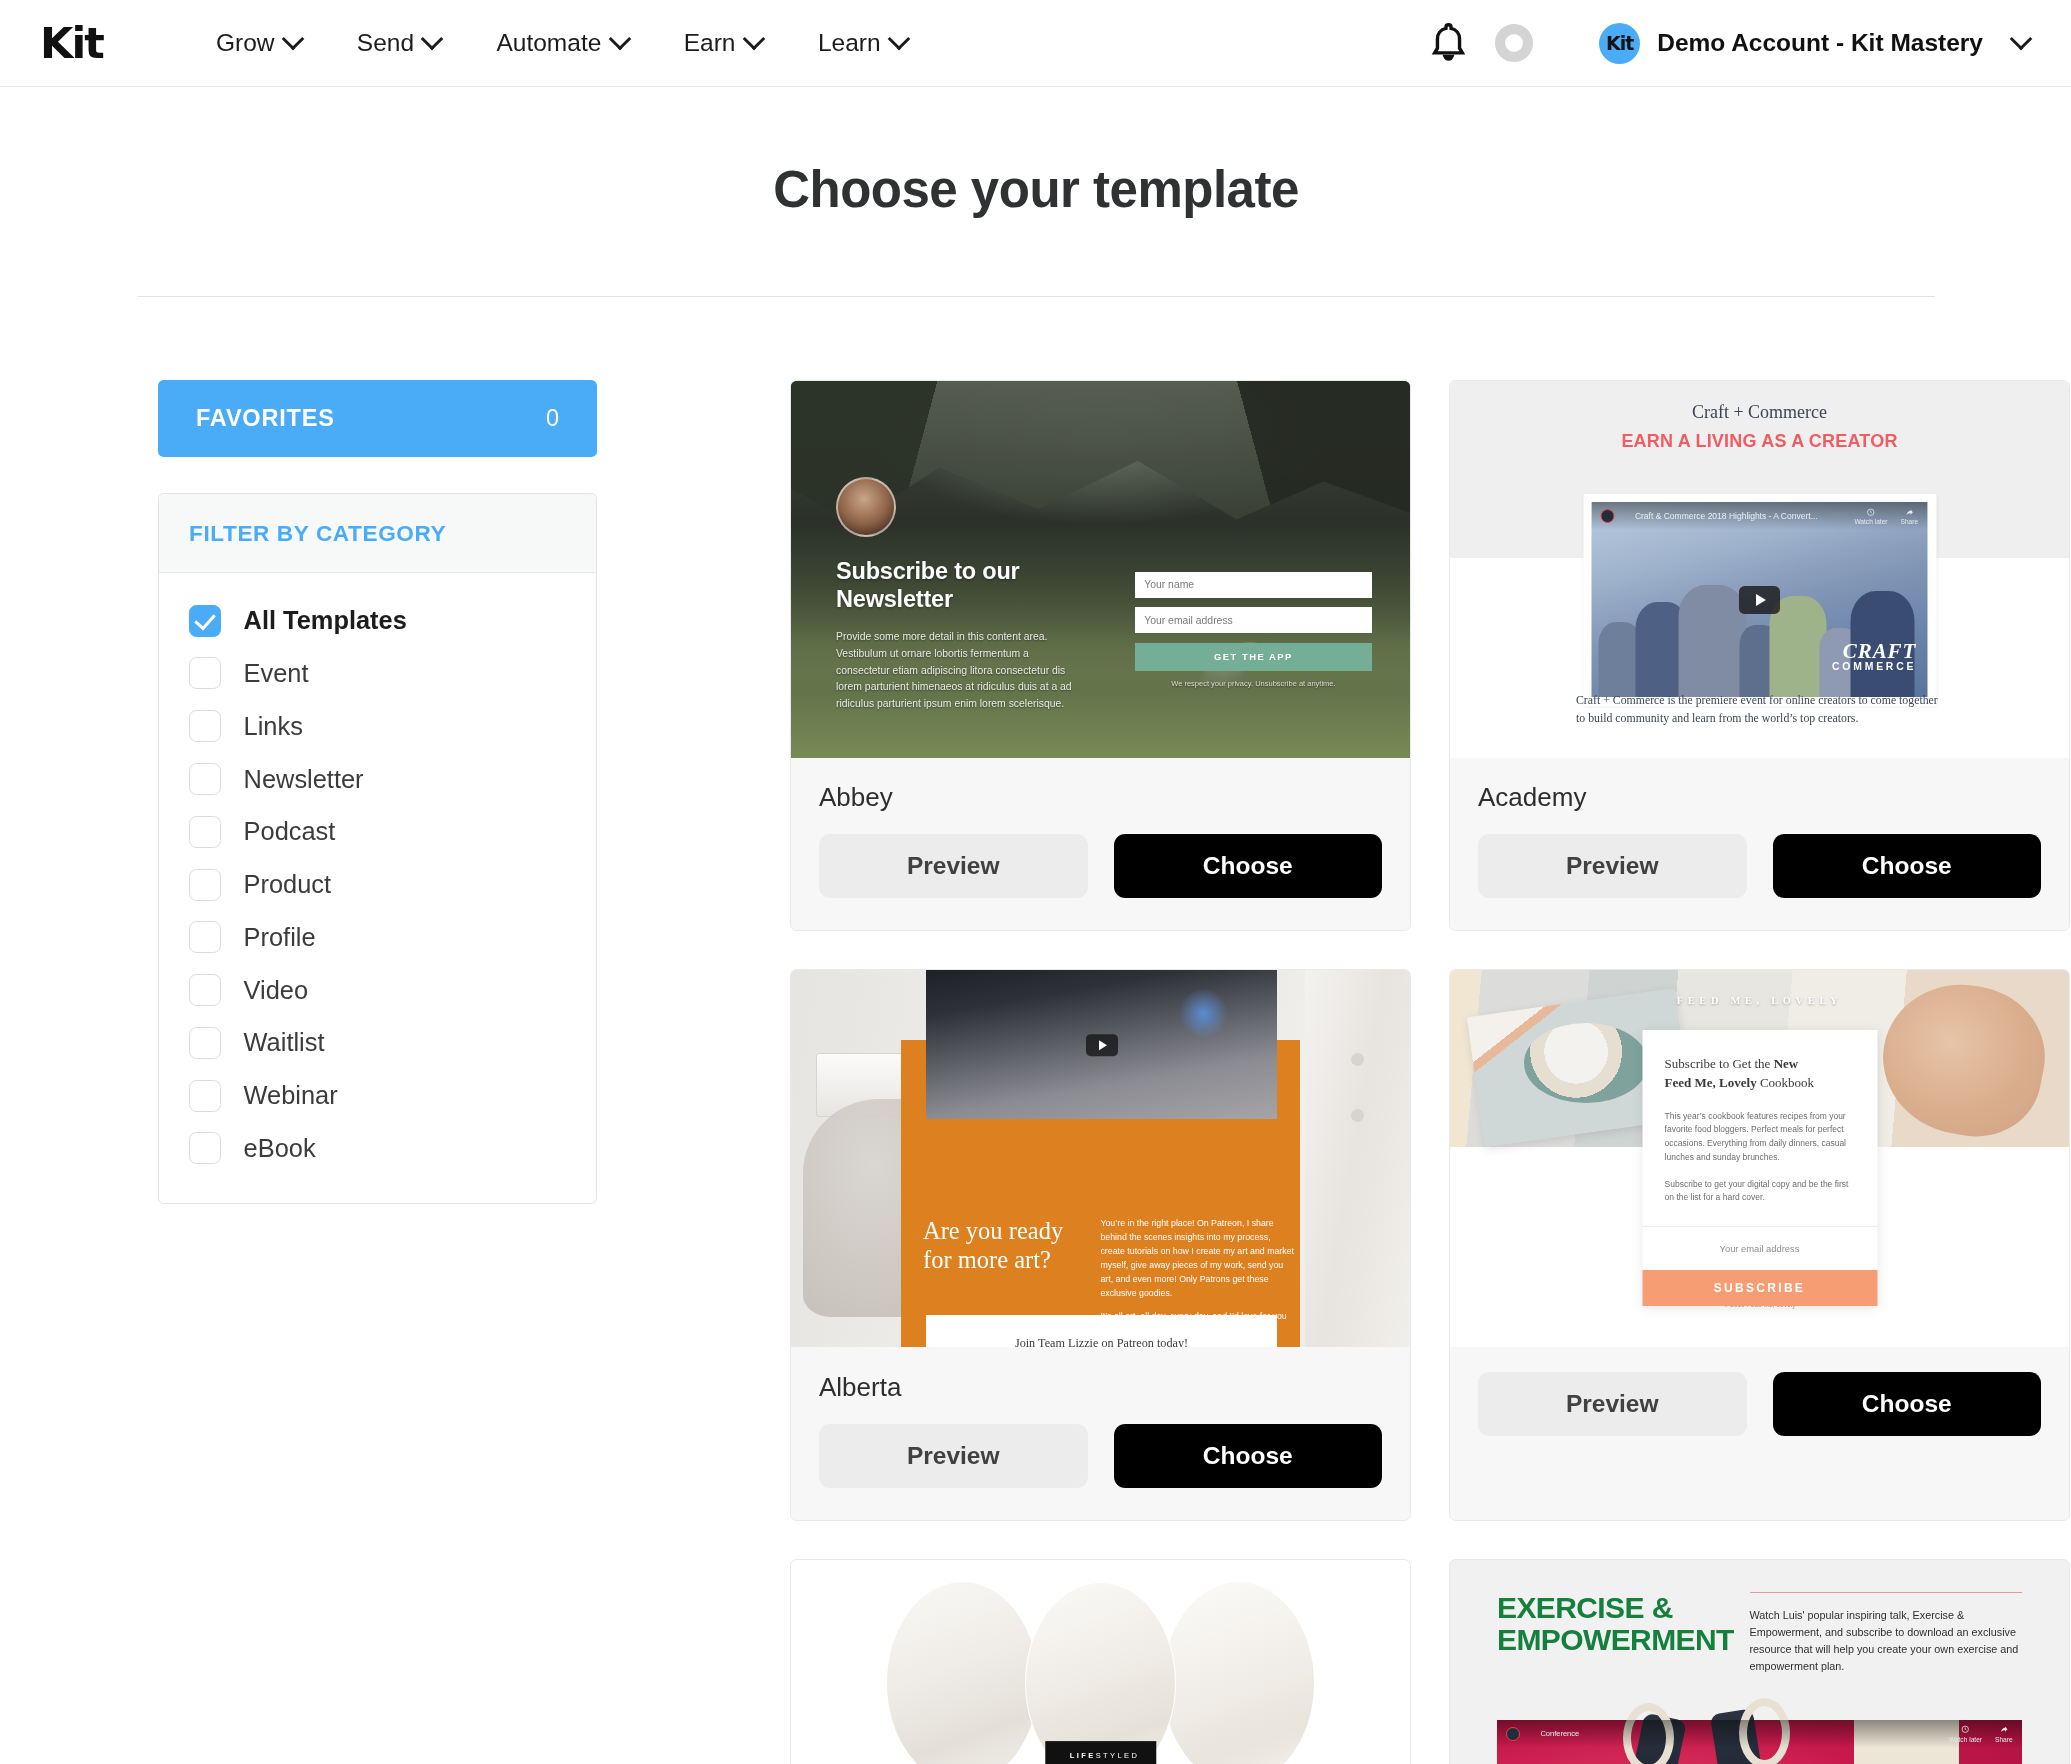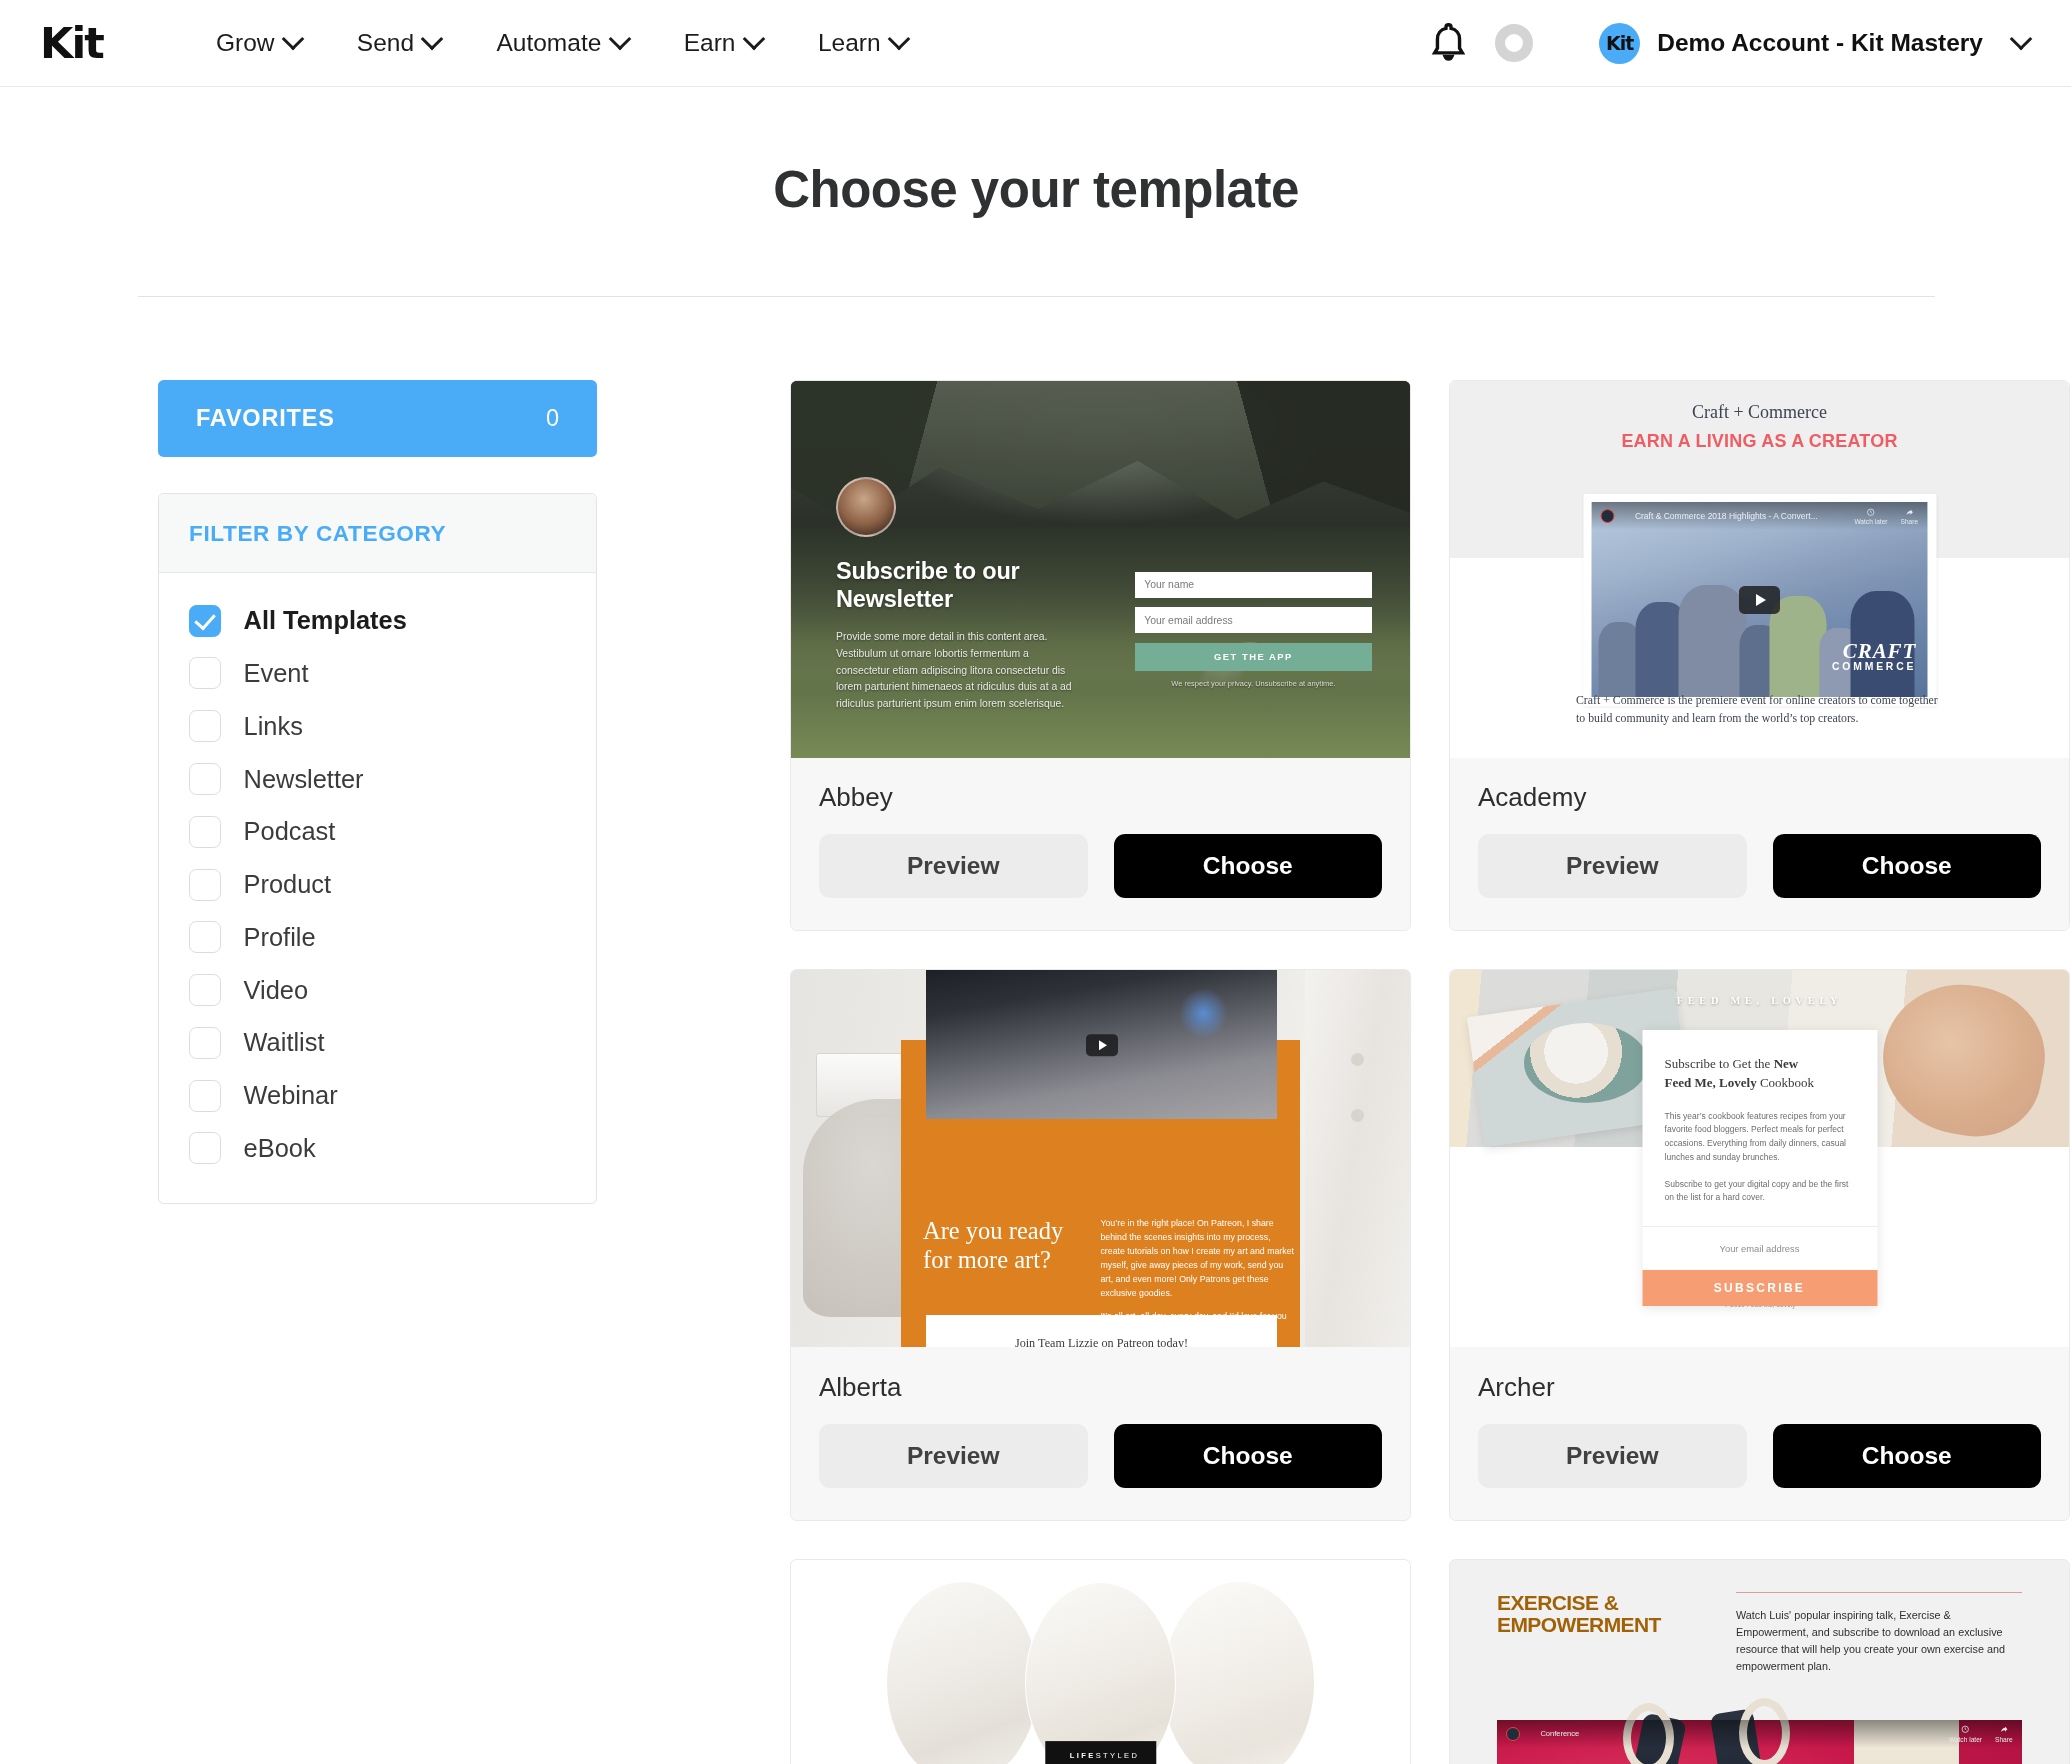--- a/index.html
+++ b/index.html
@@ -400,21 +400,21 @@
   .life-o.a { background: linear-gradient(160deg,#faf9f7 0%,#efece7 42%,#e4e0d9 72%,#f3f1ec 100%); }
   .life-o.b { background: linear-gradient(160deg,#fbfaf8 0%,#f1eee9 40%,#e6e1d8 74%,#f6f4f0 100%); border:1.9px solid #fff; z-index:3; }
   .life-o.c { background: linear-gradient(160deg,#fcfbf9 0%,#f2efea 44%,#e9e4dc 76%,#f7f5f1 100%); }
   .life-tag { position:absolute; left:50%; top:52%; transform:translate(-50%,-50%); background:#111; color:#fff;
     font-size:7.5px; letter-spacing:2.4px; padding:10.4px 17px; white-space:nowrap; z-index:6; }
   .life-tag b { font-weight:800;padding-left:8px; }
 
   
   .exer { width:100%;height:100%; background:#f1f1f1; position:relative; }
   .exer-top { padding: 32px 47px 0 47px; display:flex; gap:32px; }
-  .exer-h { font-size: 21px; font-weight:900; line-height:1.06; color:#a16207; width: 42%; letter-spacing:-0.6px; }
+  .exer-h { font-size: 30px; font-weight:900; line-height:1.06; color:#15803d; width: 42%; letter-spacing:-0.6px; }
   .exer-r { width: 58%; }
   .exer-rule { height:0.9px; background:#e09b9b; margin-bottom: 14px; }
   .exer-p { font-size: 10.8px; color:#2e2e2e; line-height:1.58; }
   .exer-vid { position:absolute; left: 47px; right: 47px; top: 160px; height: 217px;
     background: radial-gradient(ellipse at 30% 40%, #e03a63 0%, #c8194b 45%, #a60f3d 100%); }
   .exer-vid .vid-title { font-size:7.5px; }
   .exer-arm { position:absolute; width: 43px; border-radius: 9.4px; background: linear-gradient(to bottom,#2b3240,#1c2230); }
   .exer-ring { position:absolute; width: 51px; height: 70px; border-radius:50%; border: 8.5px solid #e7e0d3; }
 </style>
 </head>
@@ -670,21 +670,20 @@
                 <div class="archer-p">This year’s cookbook features recipes from your favorite food bloggers. Perfect meals for perfect occasions. Everything from daily dinners, casual lunches and sunday brunches.</div>
                 <div class="archer-p">Subscribe to get your digital copy and be the first on the list for a hard cover.</div>
               </div>
               <div class="archer-email">Your email address</div>
               <div class="archer-sub">SUBSCRIBE</div>
             </div>
             <div class="archer-foot">© 2019 Feed Me, Lovely</div>
           </div>
         </div>
         <div class="tcard-foot">
-          <div class="tcard-name">Archer</div>
           <div class="tcard-btns">
             <button class="btn btn-preview">Preview</button>
             <button class="btn btn-choose">Choose</button>
           </div>
         </div>
       </div>
 
       <div class="tcard">
         <div class="tcard-thumb">
           <div class="life">

